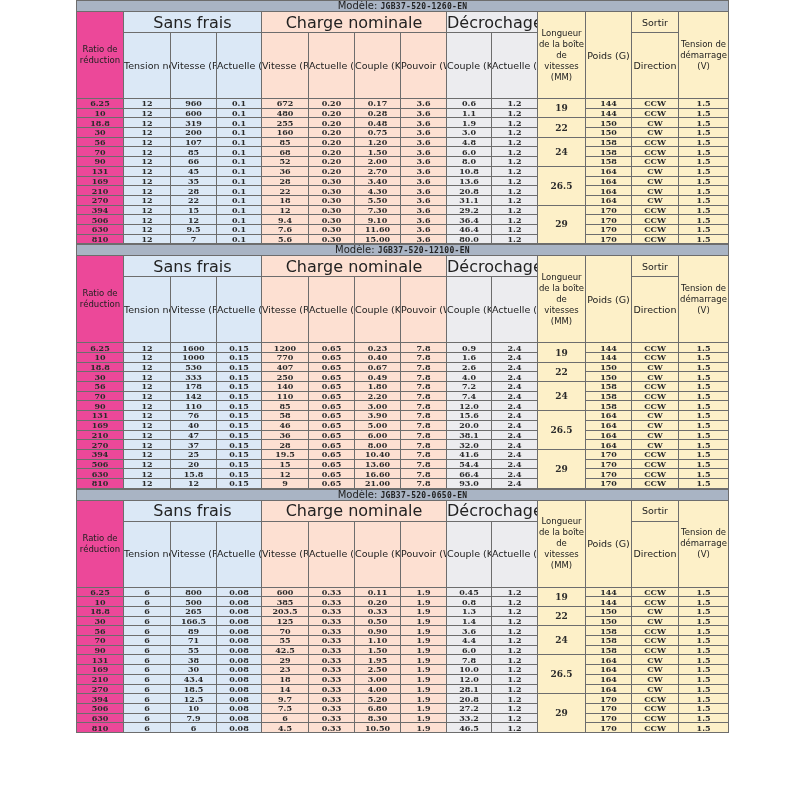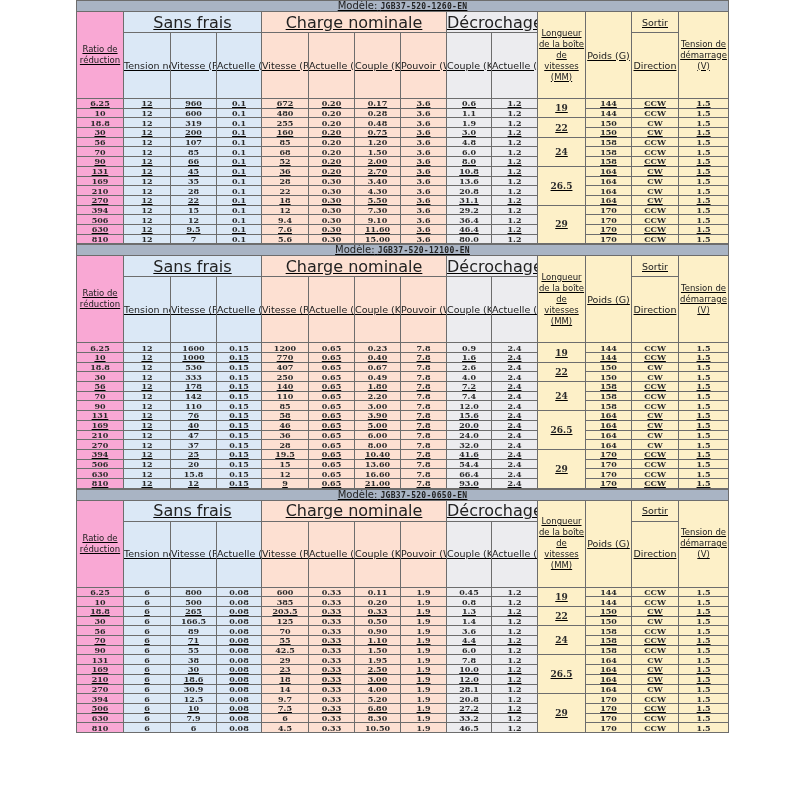--- a/index.html
+++ b/index.html
@@ -1,27 +1,27 @@
 <!DOCTYPE html>
 <html><head>
 <meta charset="utf-8">
 <style>
   html, body { margin:0; padding:0; background:#ffffff; }
   body { width:800px; height:800px; overflow:hidden; position:relative; font-family:"DejaVu Sans", sans-serif; }
-  .sheet { position:absolute; left:76px; top:0; width:617px;text-decoration:underline; }
+  .sheet { position:absolute; left:76px; top:0; width:617px; }
   .block { width:652px; position:relative; }
   table.spec { border-collapse:collapse; width:652px; table-layout:fixed; }
   table.spec td { border:1px solid #6d6d6d; text-align:center; padding:0; overflow:hidden; white-space:nowrap; }
   .title-row td { background:#a9b4c4; height:9px; font-size:10px; line-height:9px; text-align:right; padding-right:4px; color:#222; border-color:#7d8796; }
   .title-row .mono { font-family:"DejaVu Sans Mono", monospace; font-weight:bold; font-size:8px; letter-spacing:0.3px; }
   .h1 td { height:20px; font-size:16px; color:#222; }
   .h2 td { font-size:9.5px; line-height:12px; color:#222; white-space:normal; }
   .h2 { height:66px; }
   .sm { font-size:8.5px !important; line-height:11px !important; }
-  .gray { background:#f9a8d4; }
+  .gray { background:#ec4899; }
   .blue { background:#dbe8f6; }
   .pink { background:#fde0d2; }
   .lgray { background:#ececef; }
   .yellow { background:#fdf0c8; }
   .data td { height:8.7px; font-family:"DejaVu Serif", serif; font-weight:bold; font-size:8px; line-height:8px; color:#2b2b2b; }
   .data td.len { font-size:9px; }
 </style>
 </head>
 <body>
 
@@ -495,21 +495,21 @@
           </tr>
           <tr class="data">
             <td class="gray">210</td>
             <td class="blue">12</td>
             <td class="blue">47</td>
             <td class="blue">0.15</td>
             <td class="pink">36</td>
             <td class="pink">0.65</td>
             <td class="pink">6.00</td>
             <td class="pink">7.8</td>
-            <td class="lgray">24.0</td>
+            <td class="lgray">38.1</td>
             <td class="lgray">2.4</td>
             <td class="yellow">164</td>
             <td class="yellow">CW</td>
             <td class="yellow">1.5</td>
           </tr>
           <tr class="data">
             <td class="gray">270</td>
             <td class="blue">12</td>
             <td class="blue">37</td>
             <td class="blue">0.15</td>
@@ -770,36 +770,36 @@
             <td class="pink">1.9</td>
             <td class="lgray">10.0</td>
             <td class="lgray">1.2</td>
             <td class="yellow">164</td>
             <td class="yellow">CW</td>
             <td class="yellow">1.5</td>
           </tr>
           <tr class="data">
             <td class="gray">210</td>
             <td class="blue">6</td>
-            <td class="blue">18.6</td>
+            <td class="blue">43.4</td>
             <td class="blue">0.08</td>
             <td class="pink">18</td>
             <td class="pink">0.33</td>
             <td class="pink">3.00</td>
             <td class="pink">1.9</td>
             <td class="lgray">12.0</td>
             <td class="lgray">1.2</td>
             <td class="yellow">164</td>
             <td class="yellow">CW</td>
             <td class="yellow">1.5</td>
           </tr>
           <tr class="data">
             <td class="gray">270</td>
             <td class="blue">6</td>
-            <td class="blue">30.9</td>
+            <td class="blue">18.5</td>
             <td class="blue">0.08</td>
             <td class="pink">14</td>
             <td class="pink">0.33</td>
             <td class="pink">4.00</td>
             <td class="pink">1.9</td>
             <td class="lgray">28.1</td>
             <td class="lgray">1.2</td>
             <td class="yellow">164</td>
             <td class="yellow">CW</td>
             <td class="yellow">1.5</td>

